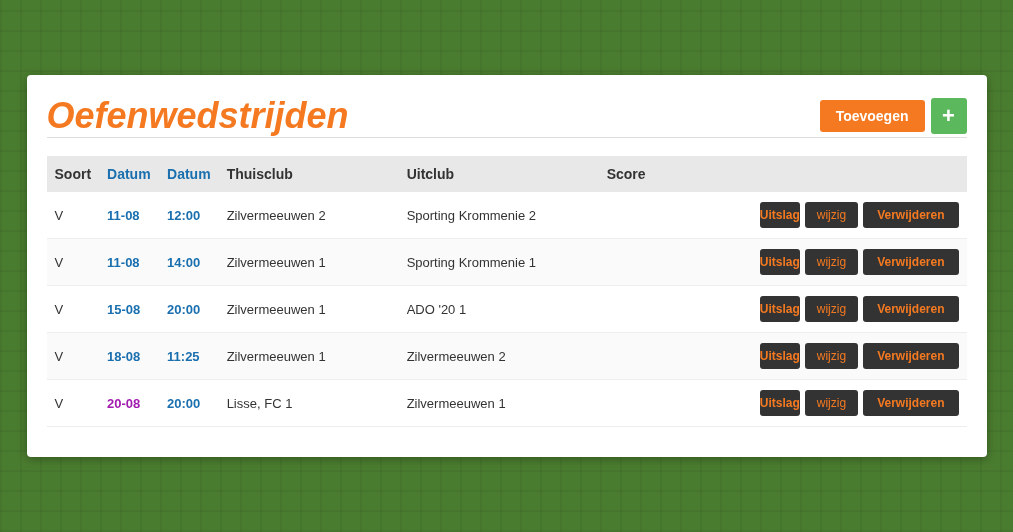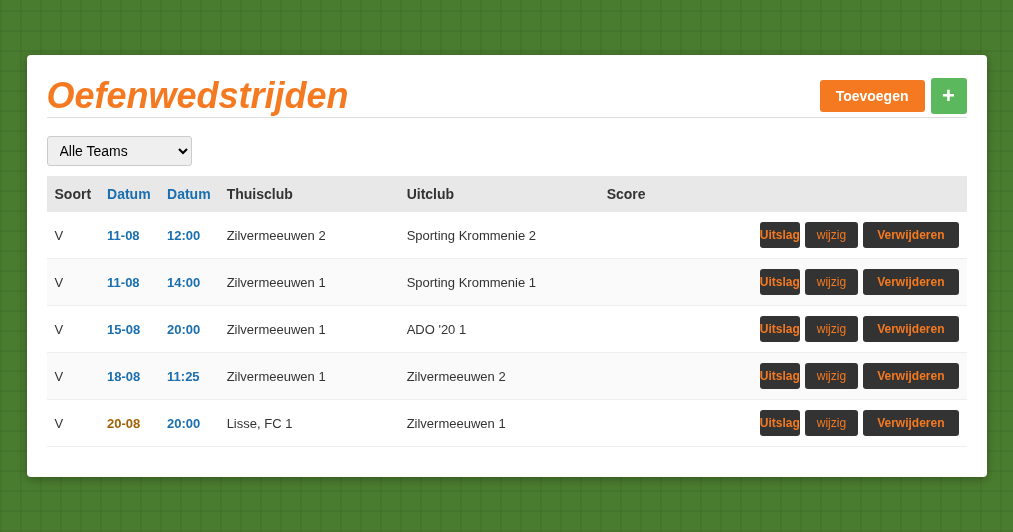--- a/index.html
+++ b/index.html
@@ -152,27 +152,20 @@
 <div class="container">
 
   <div class="header">
     <span class="title">Oefenwedstrijden</span>
     <div class="header-actions">
       <button class="btn-toevoegen">Toevoegen</button>
       <button class="btn-plus">+</button>
     </div>
   </div>
 
-  <div class="filter-row">
-    <select class="team-select">
-      <option>Alle Teams</option>
-      <option>Zilvermeeuwen 1</option>
-      <option>Zilvermeeuwen 2</option>
-    </select>
-  </div>
 
   <table>
     <thead>
       <tr>
         <th class="col-soort">Soort</th>
         <th class="col-datum">Datum</th>
         <th class="col-tijd">Datum</th>
         <th class="col-thuis">Thuisclub</th>
         <th class="col-uit">Uitclub</th>
         <th class="col-score">Score</th>
@@ -235,21 +228,21 @@
       <td class="col-actions">
         <div class="action-buttons">
           <button class="btn-uitslag">Uitslag</button>
           <button class="btn-wijzig">wijzig</button>
           <button class="btn-verwijderen">Verwijderen</button>
         </div>
       </td>
     </tr>
         <tr>
       <td class="col-soort">V</td>
-      <td class="col-datum" style="color:#a16207;font-weight:bold;">20-08</td>
+      <td class="col-datum" style="color:#a21caf;font-weight:bold;">20-08</td>
       <td class="col-tijd" style="color:#1a6faf;font-weight:bold;">20:00</td>
       <td class="col-thuis">Lisse, FC 1</td>
       <td class="col-uit">Zilvermeeuwen 1</td>
       <td class="col-score"></td>
       <td class="col-actions">
         <div class="action-buttons">
           <button class="btn-uitslag">Uitslag</button>
           <button class="btn-wijzig">wijzig</button>
           <button class="btn-verwijderen">Verwijderen</button>
         </div>

